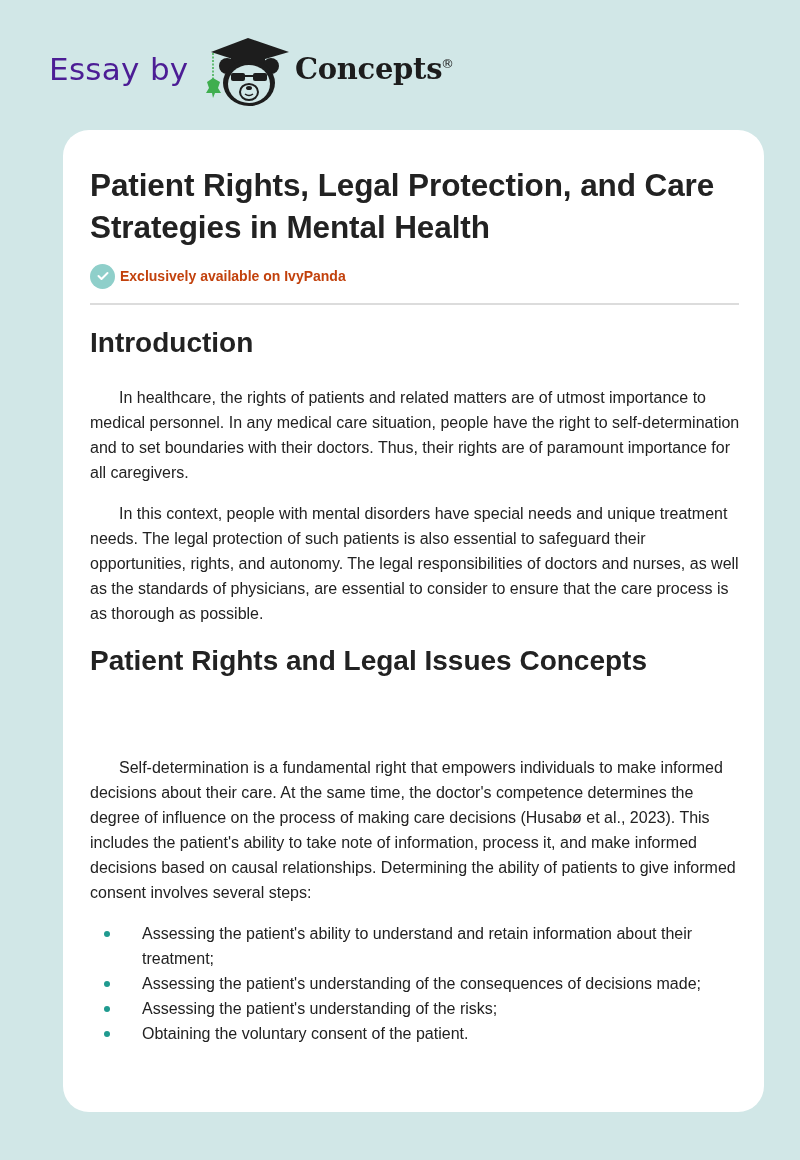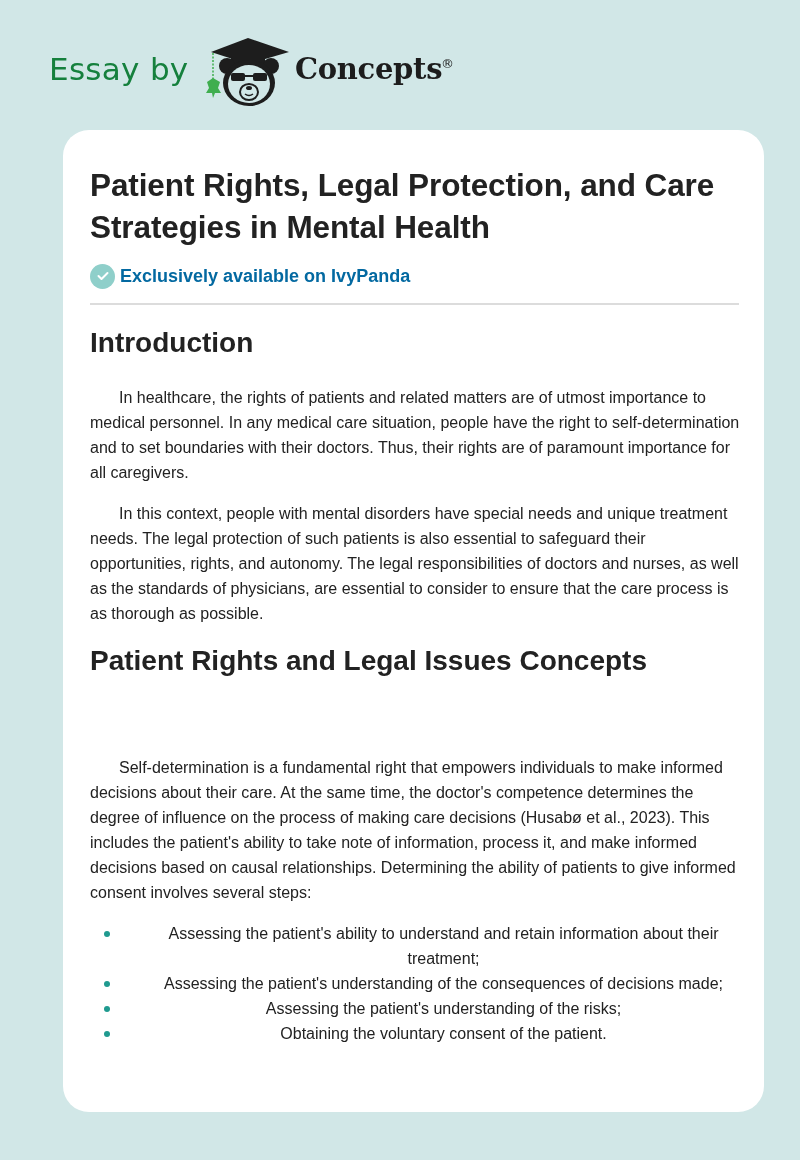--- a/index.html
+++ b/index.html
@@ -17,21 +17,21 @@
     .header {
       position: absolute;
       left: 0; top: 0;
       width: 800px; height: 130px;
     }
     .essay-by {
       position: absolute;
       left: 49px; top: 51px;
       font-family: "DejaVu Sans", sans-serif;
       font-size: 31px;
-      color: #15803d;
+      color: #4c1d95;
       letter-spacing: 0.3px;
     }
     .logo-mark {
       position: absolute;
       left: 203px; top: 36px;
       width: 90px; height: 72px;
     }
     .brand-name {
       position: absolute;
       left: 295px; top: 52px;
@@ -75,23 +75,23 @@
     .check-badge {
       width: 25px; height: 25px;
       border-radius: 50%;
       background: #8fcfca;
       display: flex;
       align-items: center;
       justify-content: center;
       margin-right: 5px;
     }
     .exclusive-text {
-      font-size: 18px;
-      font-weight: bold;
-      color: #0369a1;
+      font-size: 14px;
+      font-weight: bold;
+      color: #c2410c;
     }
     .divider {
       position: absolute;
       left: 27px; top: 173px;
       width: 649px; height: 2px;
       background: #dcdcdc;
     }
     .h2 {
       position: absolute;
       left: 27px;
@@ -122,21 +122,20 @@
       left: 27px; top: 791px;
       width: 655px;
       list-style: none;
     }
     .bullets li {
       position: relative;
       padding-left: 52px;
       font-size: 16px;
       line-height: 25px;
       color: #222;
-      text-align: center;
     }
     .bullet-dot {
       position: absolute;
       left: 14px; top: 10px;
       width: 6px; height: 6px;
       border-radius: 50%;
       background: #1f9a8f;
     }
   </style>
 </head>

